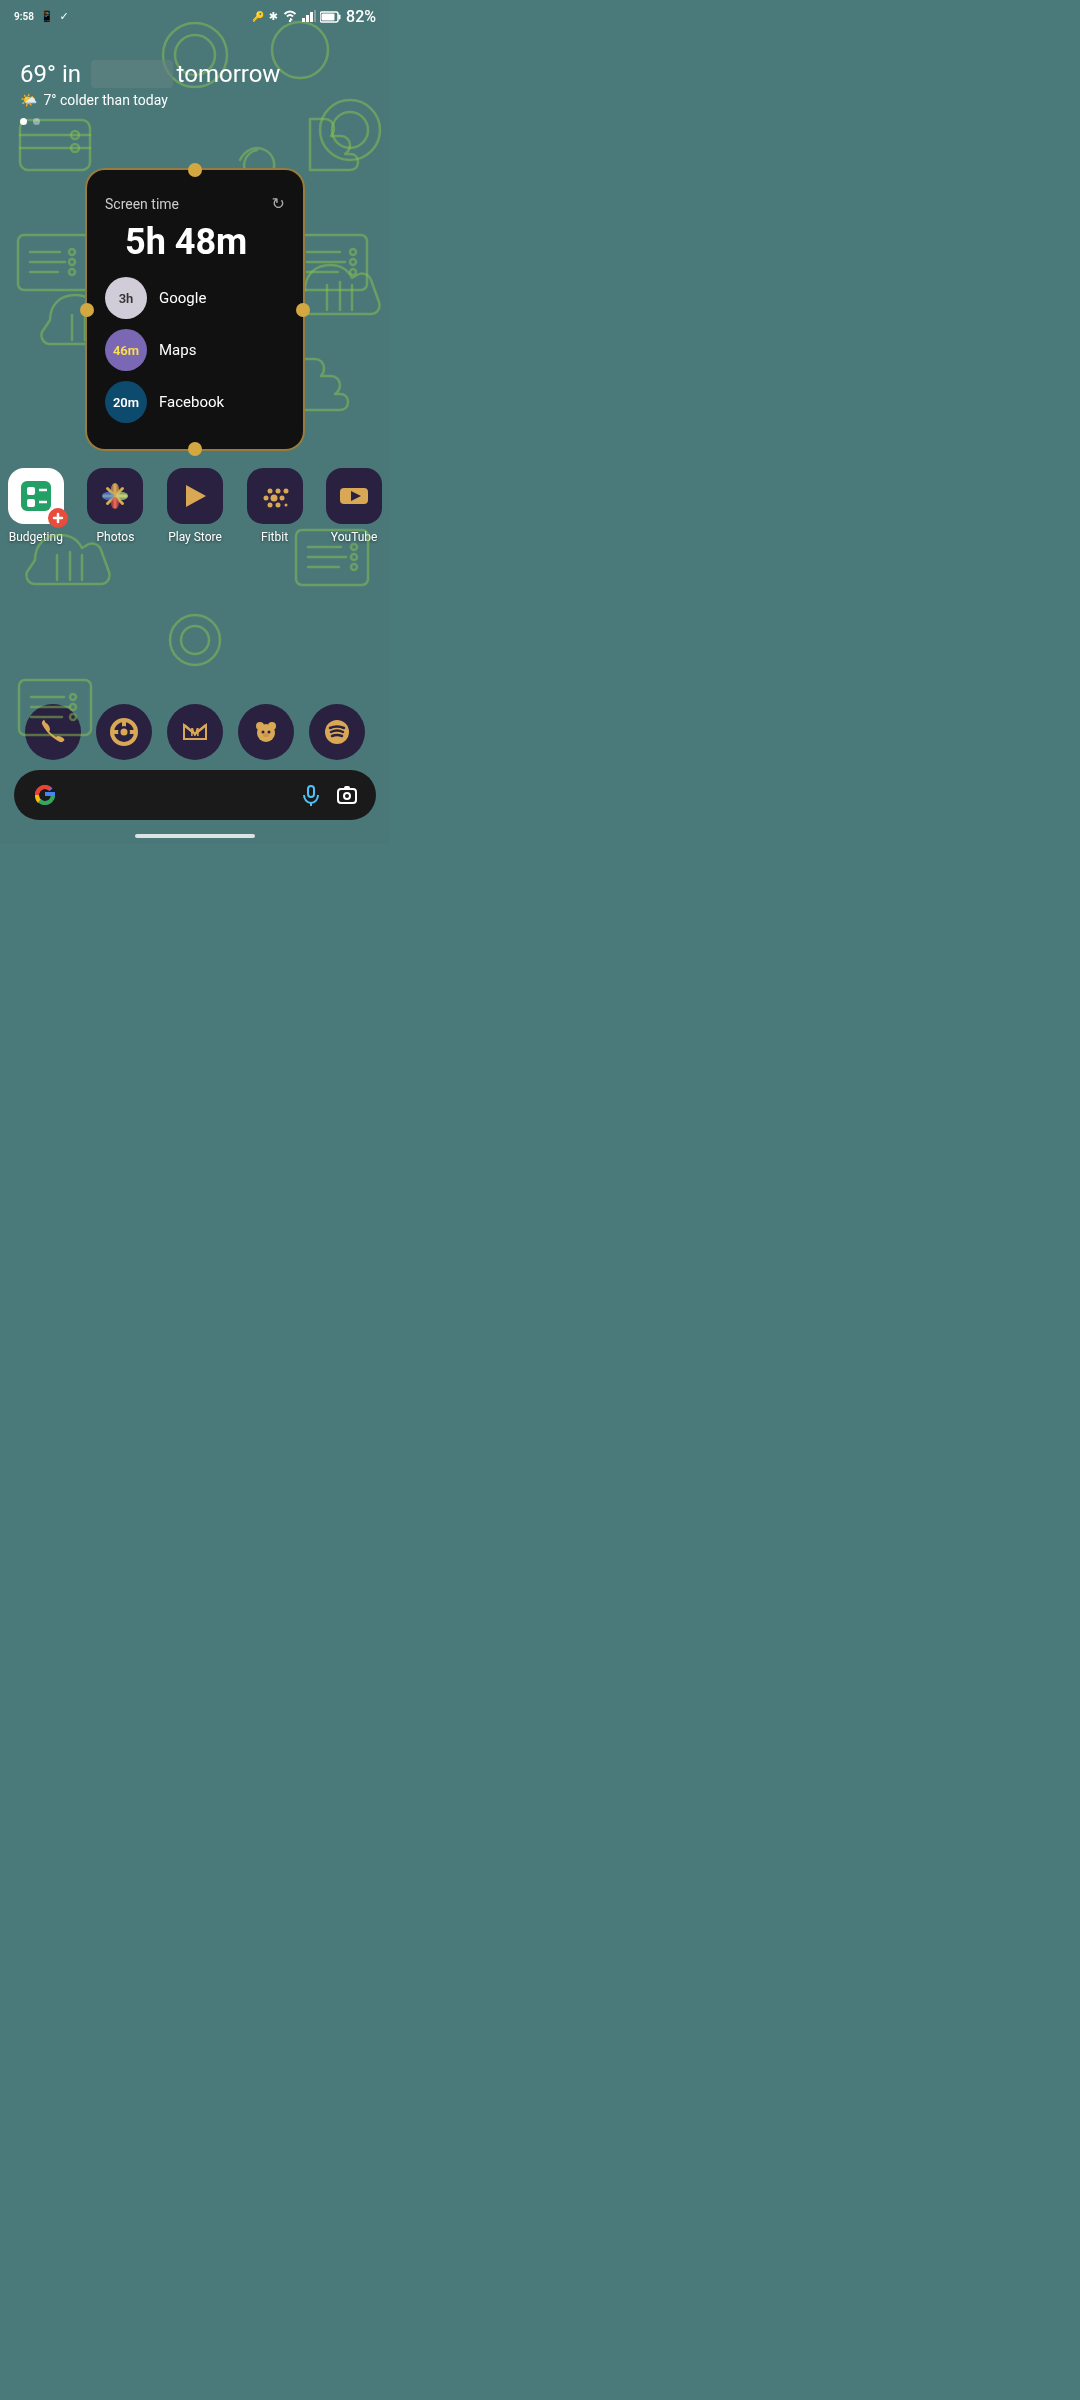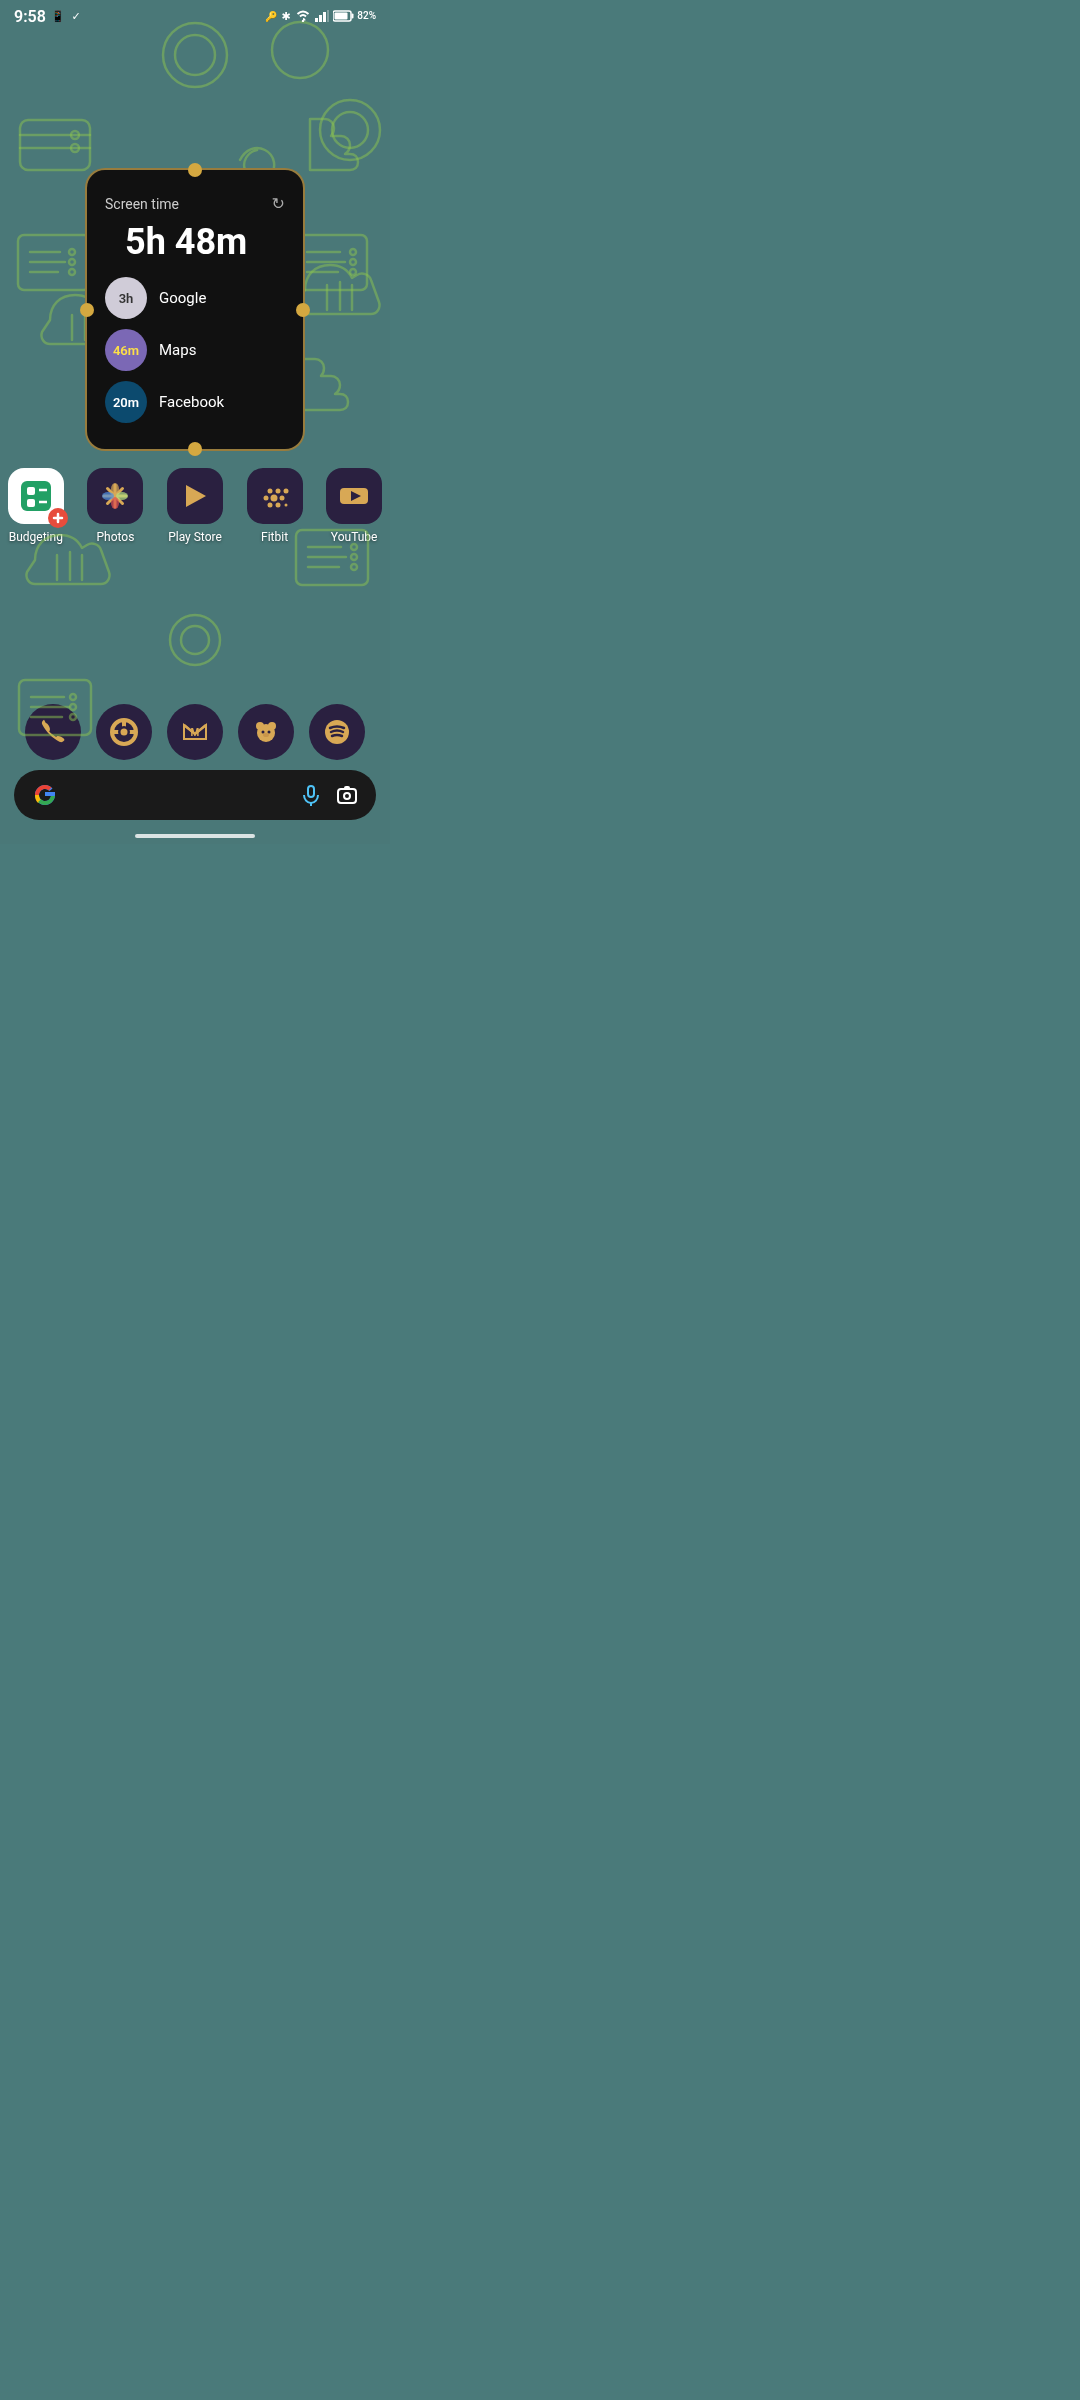--- a/index.html
+++ b/index.html
@@ -354,50 +354,65 @@
       <line x1="31" y1="707" x2="69" y2="707"></line>
       <line x1="31" y1="717" x2="62" y2="717"></line>
       <circle cx="73" cy="697" r="3"></circle>
       <circle cx="73" cy="707" r="3"></circle>
       <circle cx="73" cy="717" r="3"></circle>
     </g>
   </svg>
 
   <div class="status-bar" style="z-index:200;">
     <div class="status-left">
-      <span style="font-size:16px;font-weight:600;">9:58</span>
+      <span style="font-size:10px;font-weight:600;">9:58</span>
       <span style="font-size:11px;">📱</span>
       <span style="font-size:11px;">✓</span>
     </div>
     <div class="status-right">
       <span style="font-size:10px;">🔑</span>
       <span style="font-size:11px;">✱</span>
       <svg width="16" height="12" viewBox="0 0 16 12">
         <path d="M8 9 a1.5 1.5 0 0 1 1.5 1.5" stroke="white" fill="none" stroke-width="2"></path>
         <path d="M5 6.5 Q8 3.5 11 6.5" stroke="white" fill="none" stroke-width="2"></path>
         <path d="M2.5 4 Q8 -1 13.5 4" stroke="white" fill="none" stroke-width="2"></path>
         <circle cx="8" cy="11" r="1.2" fill="white"></circle>
       </svg>
       <svg width="14" height="12" viewBox="0 0 14 12">
         <rect x="0" y="8" width="3" height="4" fill="white"></rect>
         <rect x="4" y="5" width="3" height="7" fill="white"></rect>
         <rect x="8" y="2" width="3" height="10" fill="white"></rect>
         <rect x="12" y="0" width="2" height="12" fill="rgba(255,255,255,0.3)"></rect>
       </svg>
-      <span style="font-size:10px;font-weight:500;">
+      <span style="font-size:16px;font-weight:500;">
         <svg width="22" height="12" viewBox="0 0 22 12" style="vertical-align:middle;">
           <rect x="0" y="1" width="18" height="10" rx="2" stroke="white" stroke-width="1.5" fill="none"></rect>
           <rect x="18.5" y="3.5" width="2" height="5" rx="1" fill="white"></rect>
           <rect x="1.5" y="2.5" width="13" height="7" rx="1" fill="white"></rect>
         </svg>
         <span>82%</span>
       </span>
     </div>
   </div>
 
+  <div class="weather-widget" style="z-index:20;">
+    <div style="font-size:24px;color:white;font-weight:400;">
+      <span>69° in</span>
+      <span style="background:rgba(100,130,130,0.6);border-radius:4px;padding:0 20px;margin:0 4px;"> &nbsp;&nbsp;&nbsp;&nbsp;&nbsp;&nbsp; </span>
+      <span>tomorrow</span>
+    </div>
+    <div class="weather-subtitle">
+      <span>🌤️</span>
+      <span>7° colder than today</span>
+    </div>
+    <div class="weather-dots">
+      <div class="dot"></div>
+      <div class="dot inactive"></div>
+    </div>
+  </div>
 
   <div class="screen-time-widget" style="top:168px;">
 
     <div class="resize-handle handle-top"></div>
     <div class="resize-handle handle-bottom"></div>
     <div class="resize-handle handle-left"></div>
     <div class="resize-handle handle-right"></div>
 
     <div class="screen-time-header">
       <span>Screen time</span>

